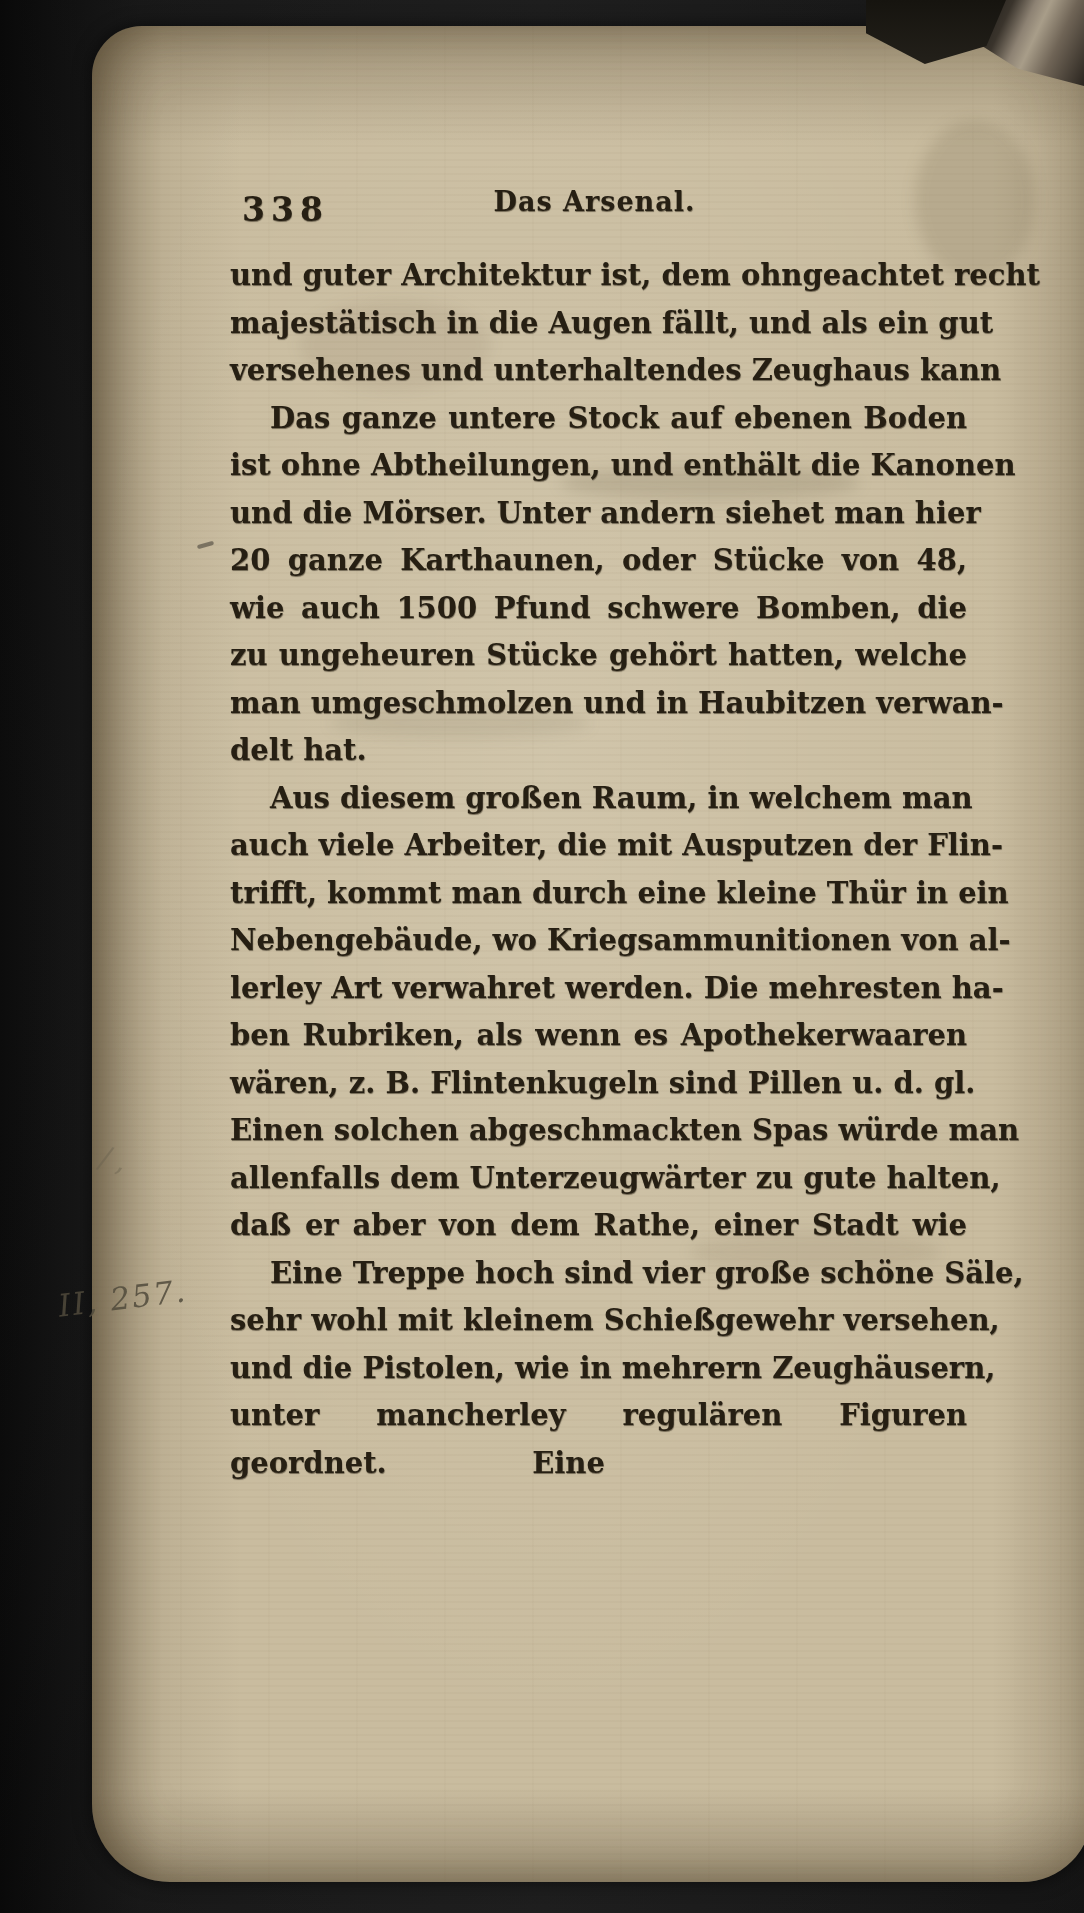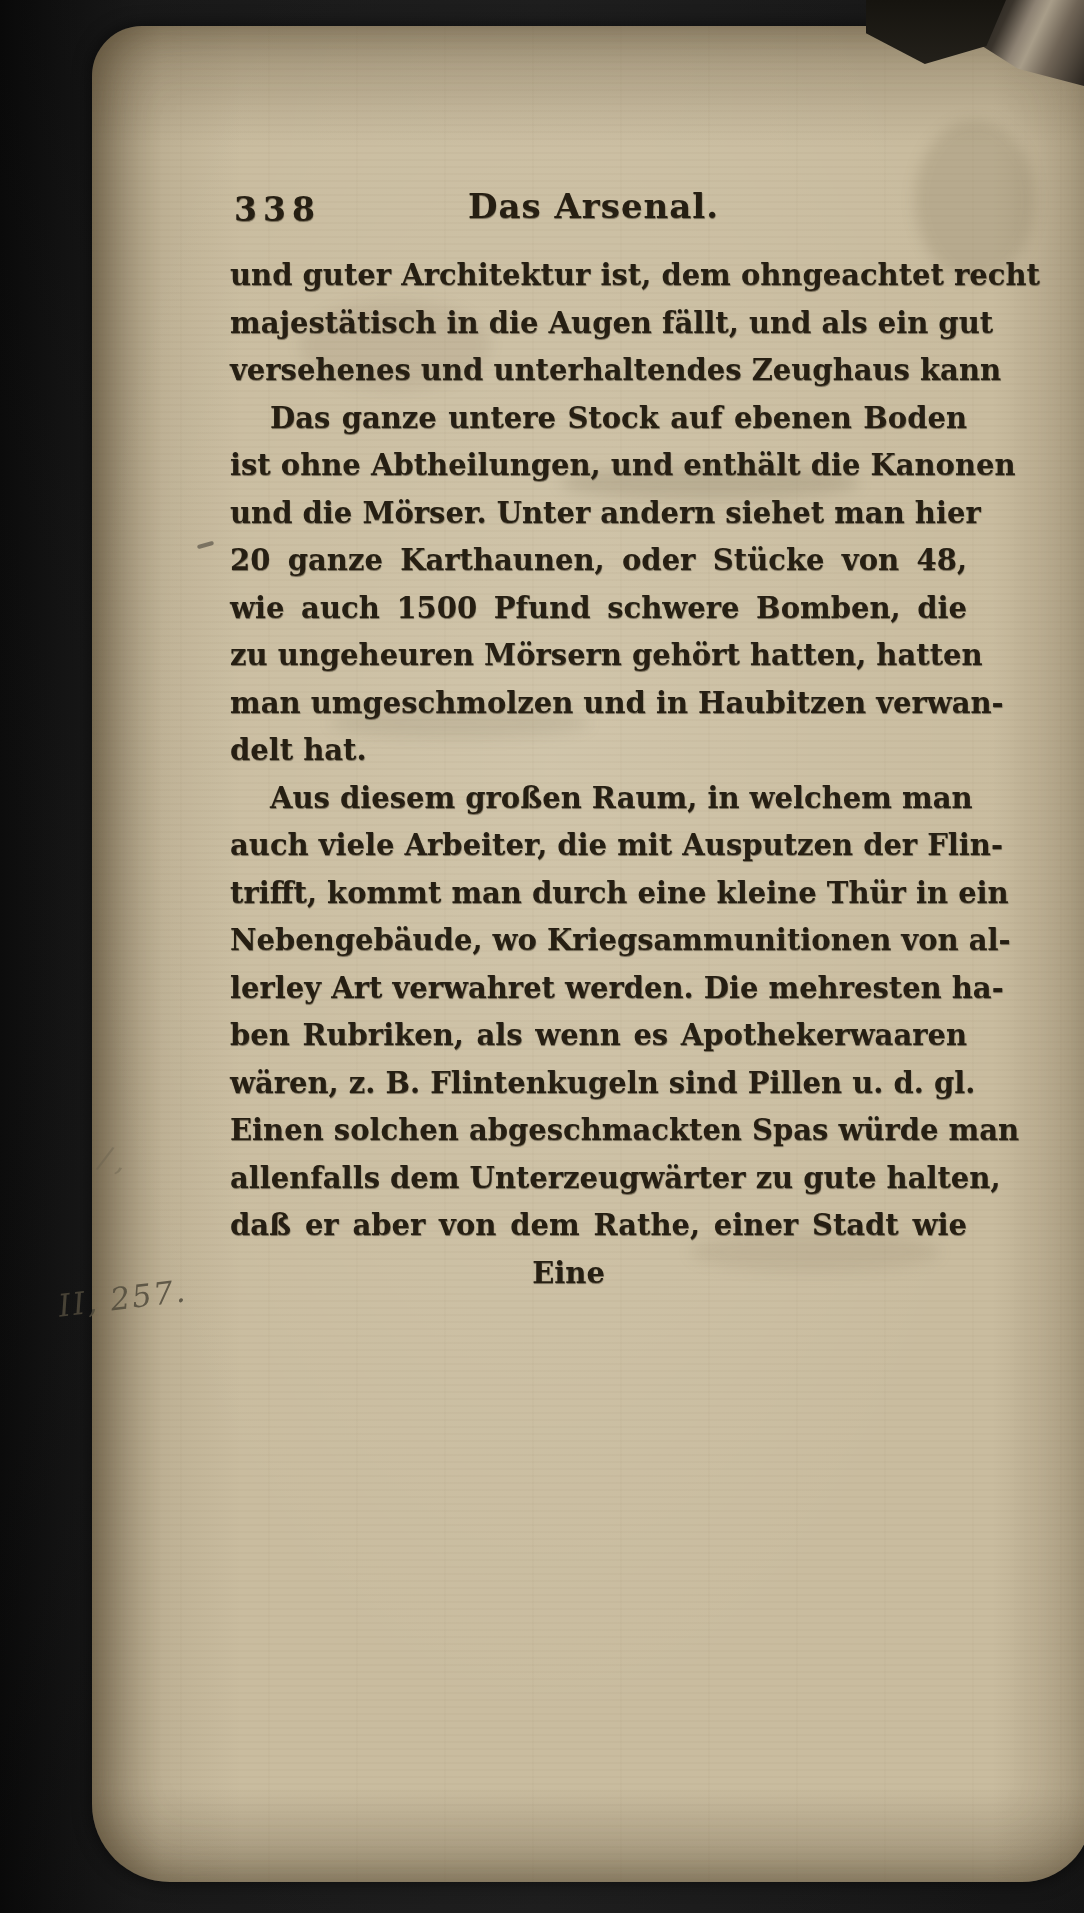--- a/index.html
+++ b/index.html
@@ -41,22 +41,22 @@
     position:absolute;top:0;right:78px;width:140px;height:64px;z-index:4;
     background:linear-gradient(180deg,#16140f,#23201a);
     clip-path:polygon(0 0,100% 0,86% 72%,42% 100%,0 52%);
   }
   #text-block{
     position:absolute;left:230px;top:186px;width:737px;z-index:2;
     color:#261f13;font-weight:700;font-size:29px;
     text-shadow:0.4px 0.7px 0.8px rgba(30,22,10,0.5);
   }
   #header-row{position:relative;height:64px;}
-  #page-number{position:absolute;left:4px;top:4px;font-size:33px;letter-spacing:6px;}
-  #running-title{position:absolute;left:50%;top:0;transform:translateX(-52%);font-size:34px;letter-spacing:1px;}
+  #page-number{position:absolute;left:12px;top:4px;font-size:33px;letter-spacing:6px;}
+  #running-title{position:absolute;left:50%;top:0;transform:translateX(-52%);font-size:27px;letter-spacing:1px;}
   #text-body{margin-top:2px;}
   .line{height:47.5px;line-height:47.5px;text-align:justify;text-align-last:justify;overflow:visible;white-space:nowrap;}
   .line.para-end{text-align-last:left;white-space:normal;}
   .line.indent{text-indent:40px;}
   #catchword-line{height:47.5px;line-height:47.5px;text-align:center;padding-right:60px;}
   #margin-note{
     position:absolute;left:58px;top:1280px;z-index:3;
     font-style:italic;font-weight:400;font-size:31px;color:#514b3c;
     transform:rotate(-7deg);opacity:0.85;letter-spacing:2px;
   }
@@ -95,36 +95,42 @@
           <div class="line">und guter Architektur ist, dem ohngeachtet recht</div>
           <div class="line">majestätisch in die Augen fällt, und als ein gut</div>
           <div class="line">versehenes und unterhaltendes Zeughaus kann</div>
         </div>
         <div>
           <div class="line indent">Das ganze untere Stock auf ebenen Boden</div>
           <div class="line">ist ohne Abtheilungen, und enthält die Kanonen</div>
           <div class="line">und die Mörser. Unter andern siehet man hier</div>
           <div class="line">20 ganze Karthaunen, oder Stücke von 48,</div>
           <div class="line">wie auch 1500 Pfund schwere Bomben, die</div>
-          <div class="line">zu ungeheuren Mörsern gehört hatten, hatten</div>
+          <div class="line">zu ungeheuren Stücke gehört hatten, welche</div>
           <div class="line">man umgeschmolzen und in Haubitzen verwan-</div>
           <div class="line para-end">delt hat.</div>
         </div>
         <div>
           <div class="line indent">Aus diesem großen Raum, in welchem man</div>
           <div class="line">auch viele Arbeiter, die mit Ausputzen der Flin-</div>
           <div class="line">trifft, kommt man durch eine kleine Thür in ein</div>
           <div class="line">Nebengebäude, wo Kriegsammunitionen von al-</div>
           <div class="line">lerley Art verwahret werden. Die mehresten ha-</div>
           <div class="line">ben Rubriken, als wenn es Apothekerwaaren</div>
           <div class="line">wären, z. B. Flintenkugeln sind Pillen u. d. gl.</div>
           <div class="line">Einen solchen abgeschmackten Spas würde man</div>
           <div class="line">allenfalls dem Unterzeugwärter zu gute halten,</div>
           <div class="line">daß er aber von dem Rathe, einer Stadt wie</div>
         </div>
+        <div>
+          <div class="line indent">Eine Treppe hoch sind vier große schöne Säle,</div>
+          <div class="line">sehr wohl mit kleinem Schießgewehr versehen,</div>
+          <div class="line">und die Pistolen, wie in mehrern Zeughäusern,</div>
+          <div class="line para-end">unter mancherley regulären Figuren geordnet.</div>
+        </div>
       </div>
     <div id="catchword-line">
       <span>Eine</span>
     </div>
   </div>
 
   <div id="margin-note">II, 257.</div>
   <div id="pen-dash-mark"></div>
   <div id="pen-slash-mark">/,</div>
 </div>

